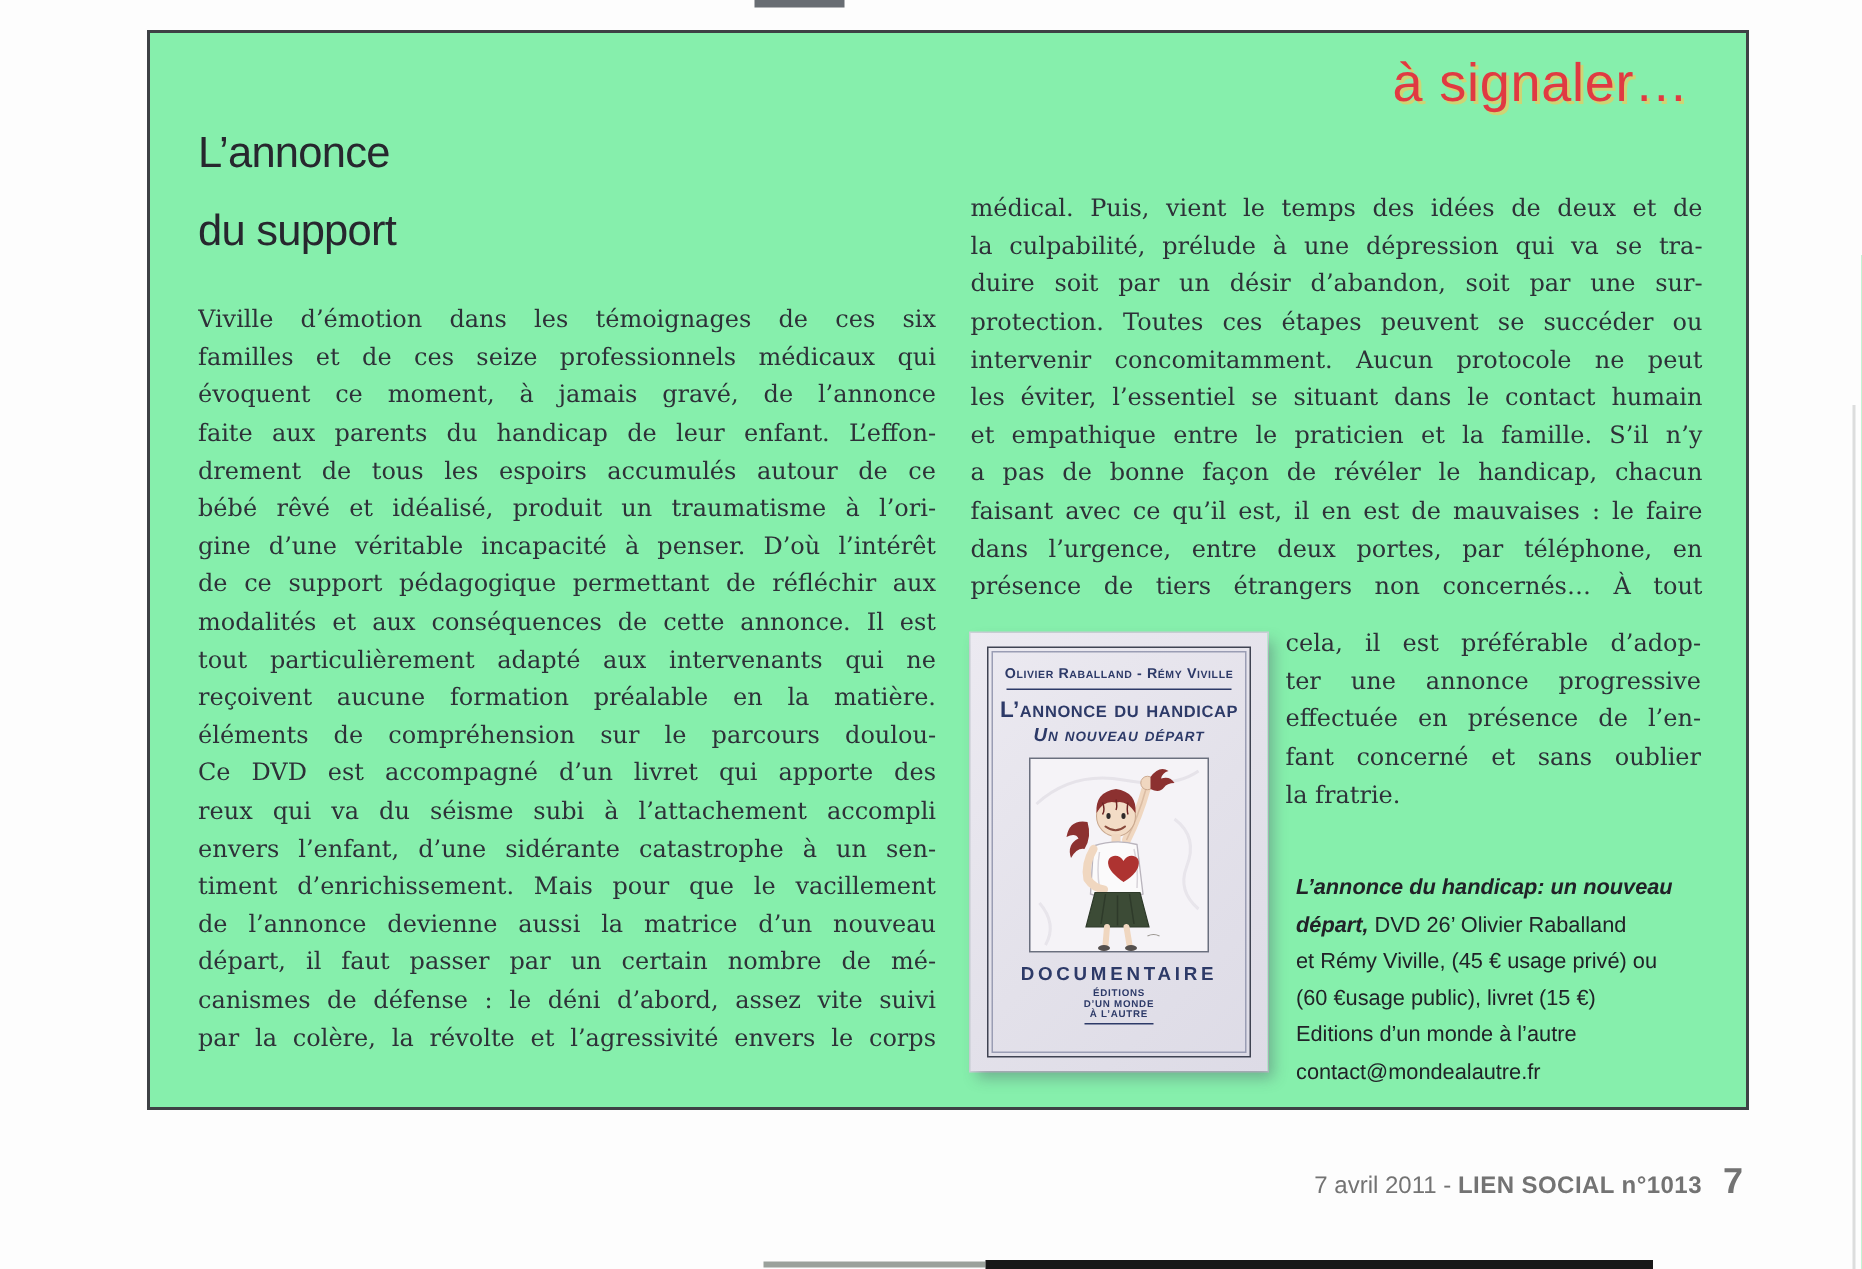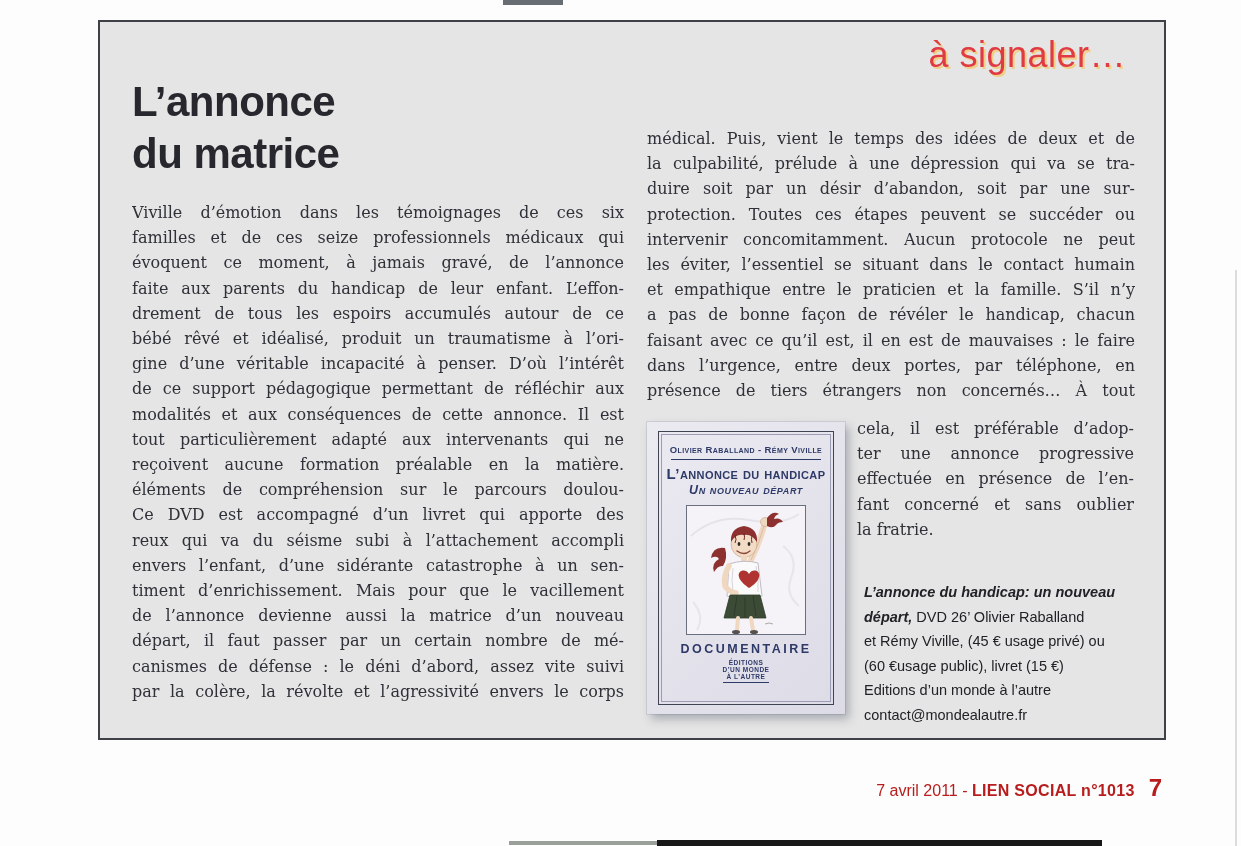--- a/index.html
+++ b/index.html
@@ -4,33 +4,33 @@
 <style>
   html,body{margin:0;padding:0;}
   body{
     width:1241px;height:846px;position:relative;background:#fdfdfd;
     font-family:"Liberation Sans",sans-serif;overflow:hidden;
   }
   .page{position:absolute;inset:0;}
   
   .panel{
     position:absolute;left:98px;top:20px;width:1068px;height:720px;
-    background:#e5e5e5;border:2px solid #3e4145;box-sizing:border-box;
+    background:#86efac;border:2px solid #3e4145;box-sizing:border-box;
   }
   
   .section-label{
     position:absolute;top:12px;right:38px;
     font-size:36px;font-weight:400;color:#e03a42;
     text-shadow:2px 2px 0 rgba(246,197,84,.65);
     letter-spacing:.5px;
   }
   
   .article-title{
     position:absolute;left:32px;top:54px;
-    font-size:42px;line-height:52px;font-weight:700;color:#27272e;
+    font-size:29px;line-height:52px;font-weight:400;color:#27272e;
     letter-spacing:-.5px;
   }
   
   .bodycol{
     position:absolute;color:#2e3138;
     font-family:"DejaVu Serif",serif;font-size:16px;line-height:25.2px;
   }
   .col-left {left:32px;top:178px;width:492px;}
   .col-right{left:547px;top:104px;width:488px;}
   .wrap-col {left:757px;top:394px;width:277px;}
@@ -79,21 +79,21 @@
   
   .caption{
     position:absolute;left:764px;top:558px;width:275px;
     font-size:14.5px;line-height:24.5px;color:#212227;
   }
   .cap-line{white-space:nowrap;}
   .cap-em{font-weight:bold;font-style:italic;}
   
   .footer{
     position:absolute;top:774px;right:79px;
-    display:flex;align-items:baseline;color:#b91c1c;justify-content:space-between;
+    display:flex;align-items:baseline;color:#737373;justify-content:space-between;
   }
   .footer .date{font-size:16px;white-space:pre;}
   .footer .mag{font-size:16px;font-weight:bold;letter-spacing:.3px;white-space:pre;}
   .footer .pageno{font-size:24px;font-weight:bold;margin-left:14px;}
   
   .smudge-top{position:absolute;left:503px;top:0;width:60px;height:5px;background:#4e545b;opacity:.85;}
   .strip-gray{position:absolute;left:509px;top:841px;width:148px;height:4px;background:#9aa19b;}
   .strip-black{position:absolute;left:657px;top:840px;width:445px;height:6px;background:#181818;}
   .edge-line{position:absolute;left:1235px;top:270px;width:2px;height:576px;background:#dcdddd;}
 </style>
@@ -101,21 +101,21 @@
 <body>
 
 <div class="page">
 
   <div class="panel">
 
     <div class="section-label">à signaler…</div>
 
     <div class="article-title">
       <div>L’annonce</div>
-      <div>du matrice</div>
+      <div>du support</div>
     </div>
 
     <div class="bodycol col-left">
         <div class="line">Viville d’émotion dans les témoignages de ces six</div>
         <div class="line">familles et de ces seize professionnels médicaux qui</div>
         <div class="line">évoquent ce moment, à jamais gravé, de l’annonce</div>
         <div class="line">faite aux parents du handicap de leur enfant. L’effon-</div>
         <div class="line">drement de tous les espoirs accumulés autour de ce</div>
         <div class="line">bébé rêvé et idéalisé, produit un traumatisme à l’ori-</div>
         <div class="line">gine d’une véritable incapacité à penser. D’où l’intérêt</div>

